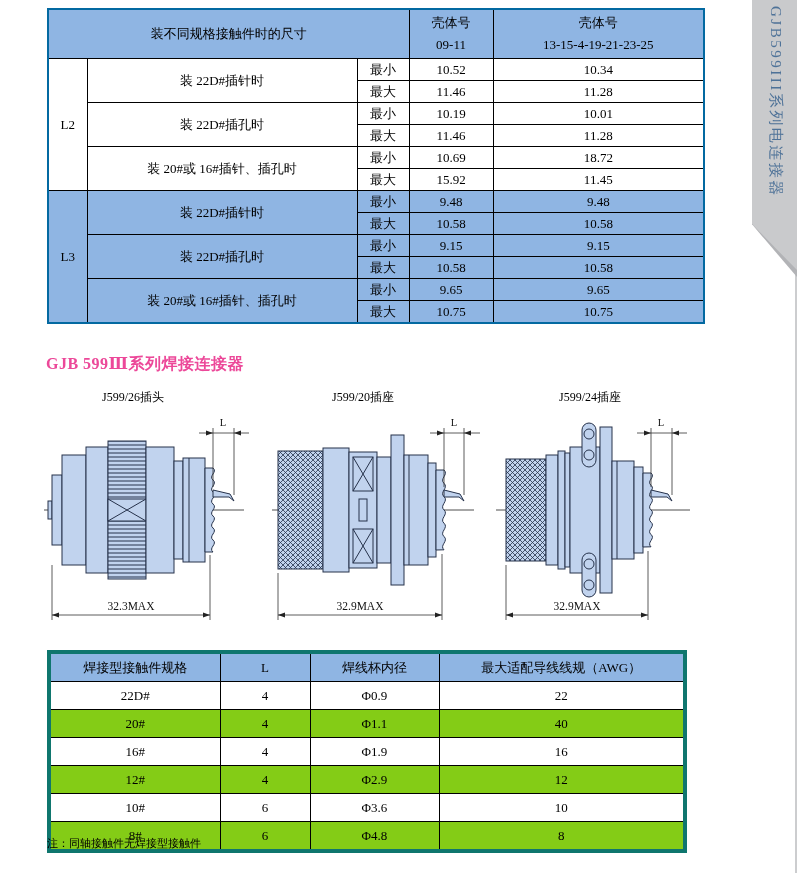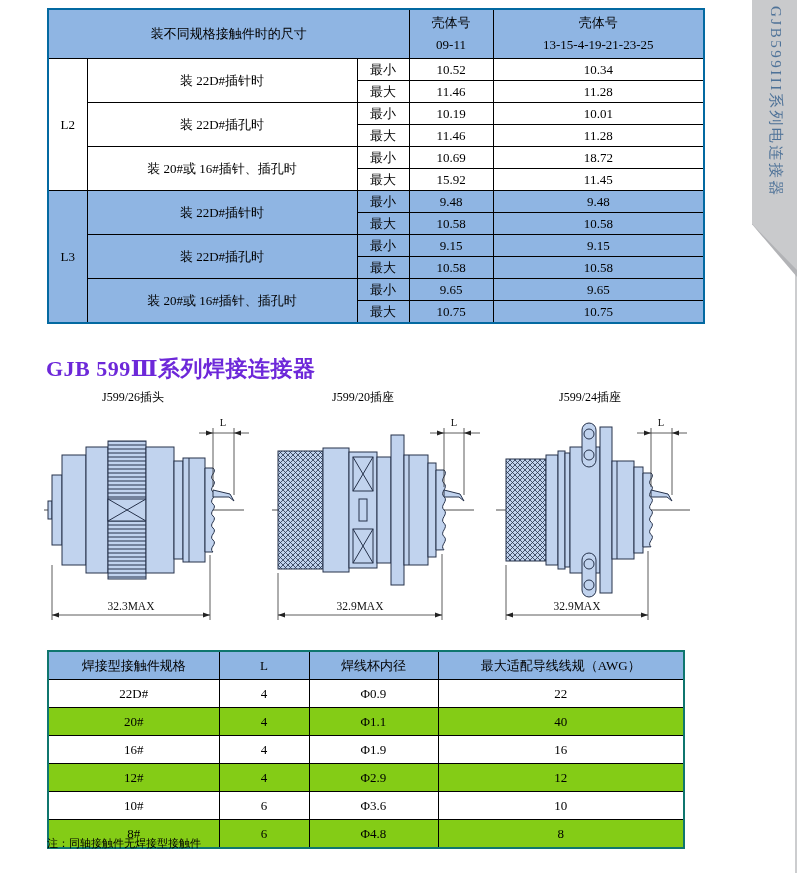--- a/index.html
+++ b/index.html
@@ -8,28 +8,28 @@
 
   
   table{border-collapse:collapse;table-layout:fixed;}
   td{border:1px solid #000;text-align:center;vertical-align:middle;
      font-size:13px;padding:0;overflow:hidden;white-space:nowrap;}
   .t1{position:absolute;left:47px;top:8px;width:656px;border:2px solid #0369a1;}
   .t1 td{height:21px;}
   .t1 tr.hdr td{height:48px;background:#8FB5E3;}
   .t1 tr.hdr .two div{line-height:22px;}
   .t1 tr.blue td{background:#8FB5E3;}
-  .t2{position:absolute;left:47px;top:650px;width:636px;border:2px solid #0f766e;}
+  .t2{position:absolute;left:47px;top:650px;width:636px;border:4px solid #0f766e;}
   .t2 td{height:27px;}
   .t2 tr.hdr td{background:#8FB5E3;}
   .t2 tr.blue td{background:#84cc16;}
 
   
-  .section-title{position:absolute;left:46px;top:354px;font-size:22px;font-weight:bold;
-                 color:#6d28d9;letter-spacing:0.5px;}
+  .section-title{position:absolute;left:46px;top:354px;font-size:16px;font-weight:bold;
+                 color:#ec4899;letter-spacing:0.5px;}
   .fig-label{position:absolute;top:389px;font-size:12px;transform:translateX(-50%);white-space:nowrap;}
   .note{position:absolute;left:47px;top:836px;font-size:11px;}
 
   
   .figure{position:absolute;top:415px;width:225px;height:215px;}
 
   
   .page-edge{position:absolute;left:795px;top:0;width:2px;height:873px;background:#cccdcf;}
   .tab-shadow{position:absolute;left:752px;top:0;width:45px;height:277px;background:#b2b3b6;
               clip-path:polygon(0 0,100% 0,100% 100%,0 81%);}

